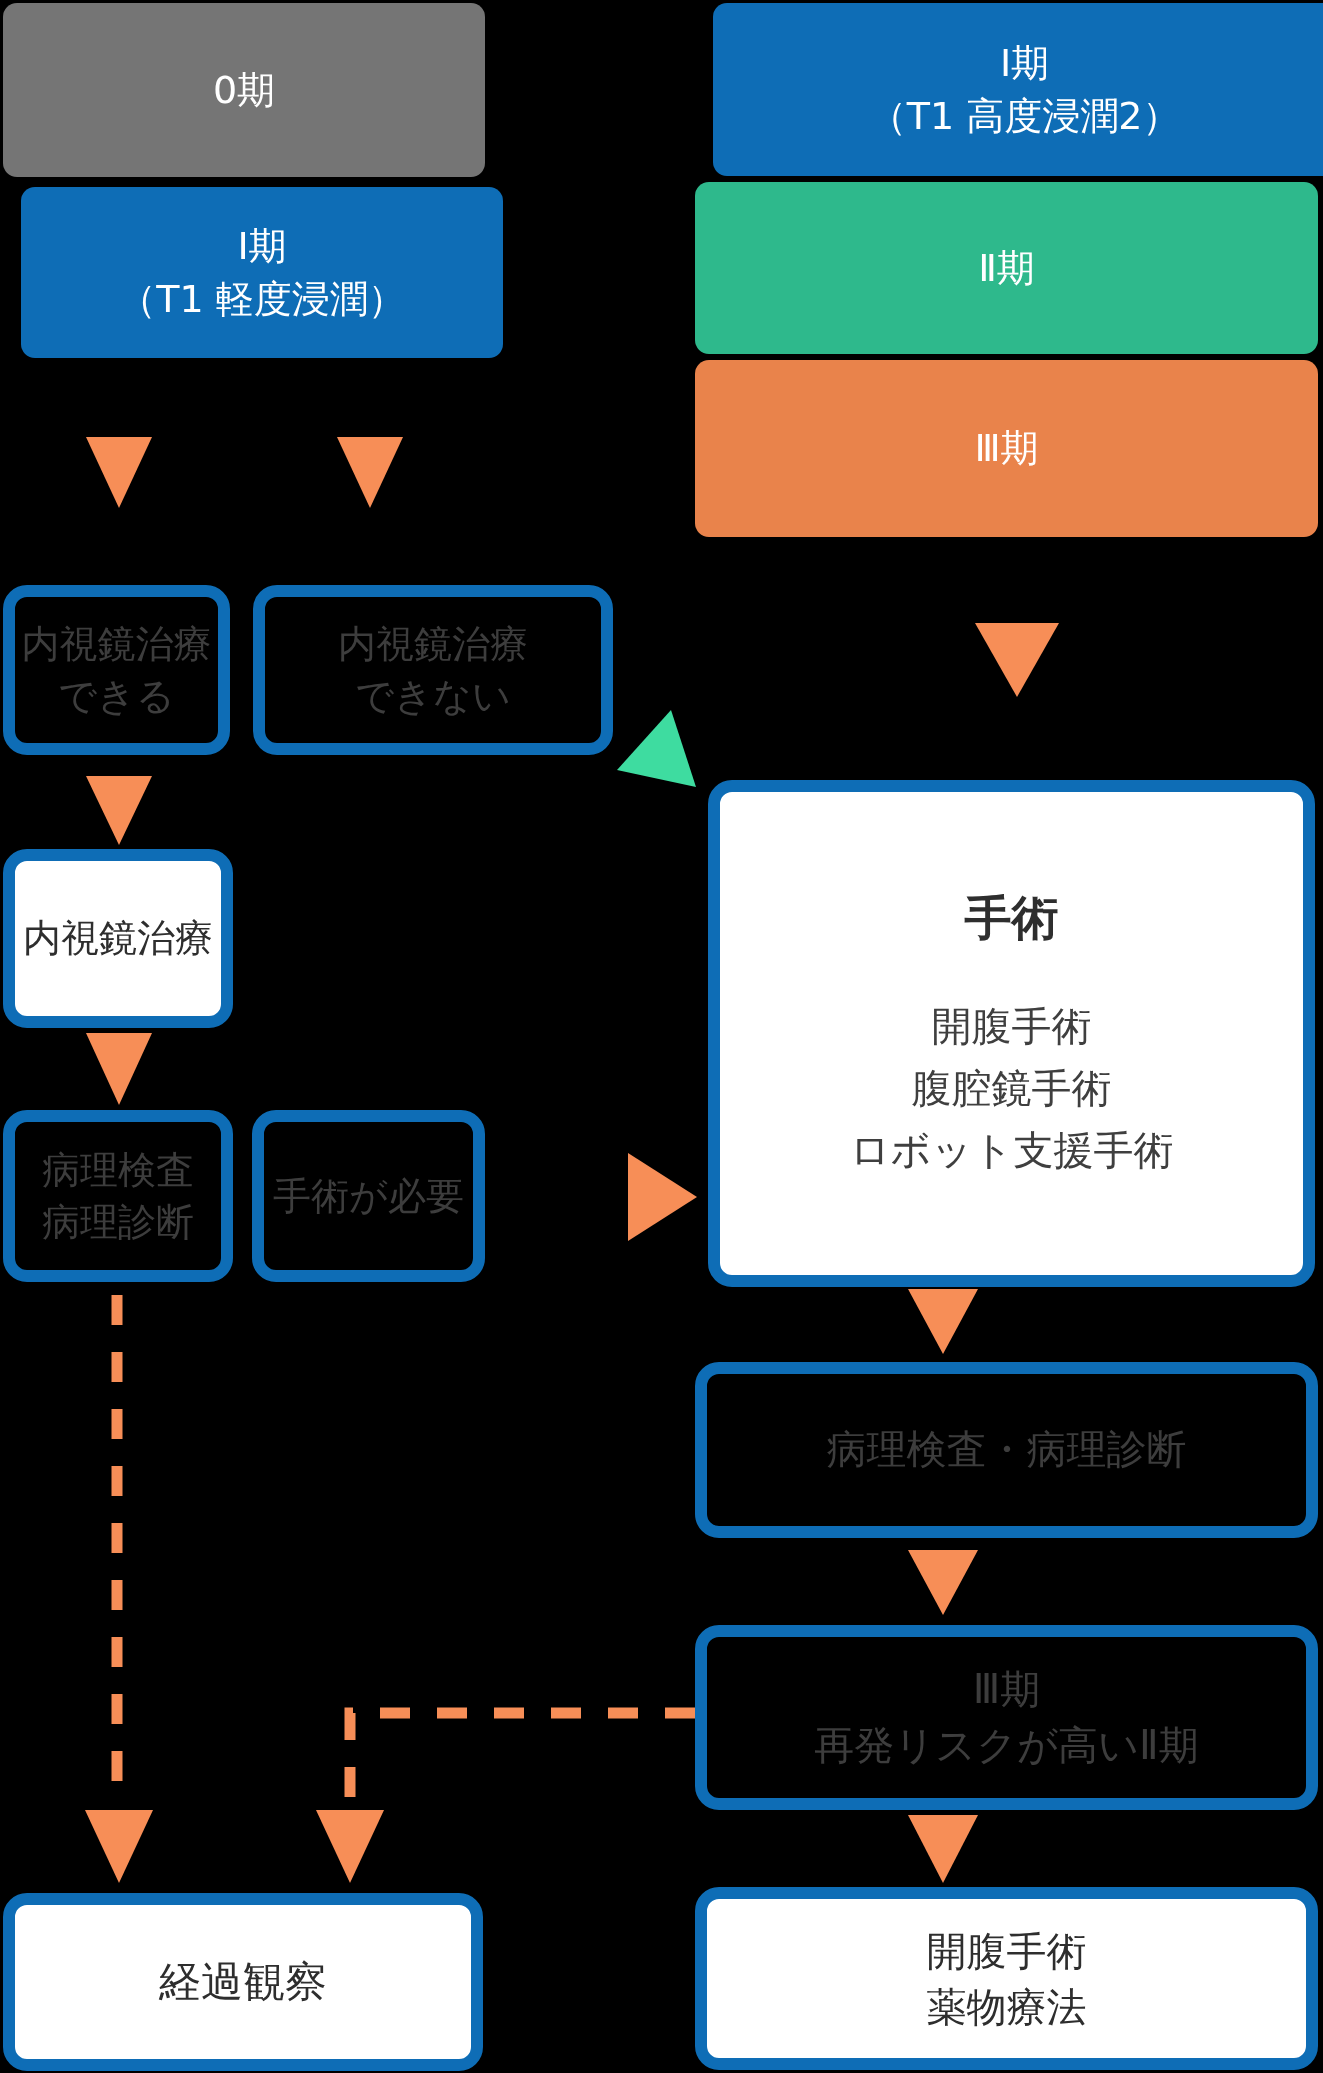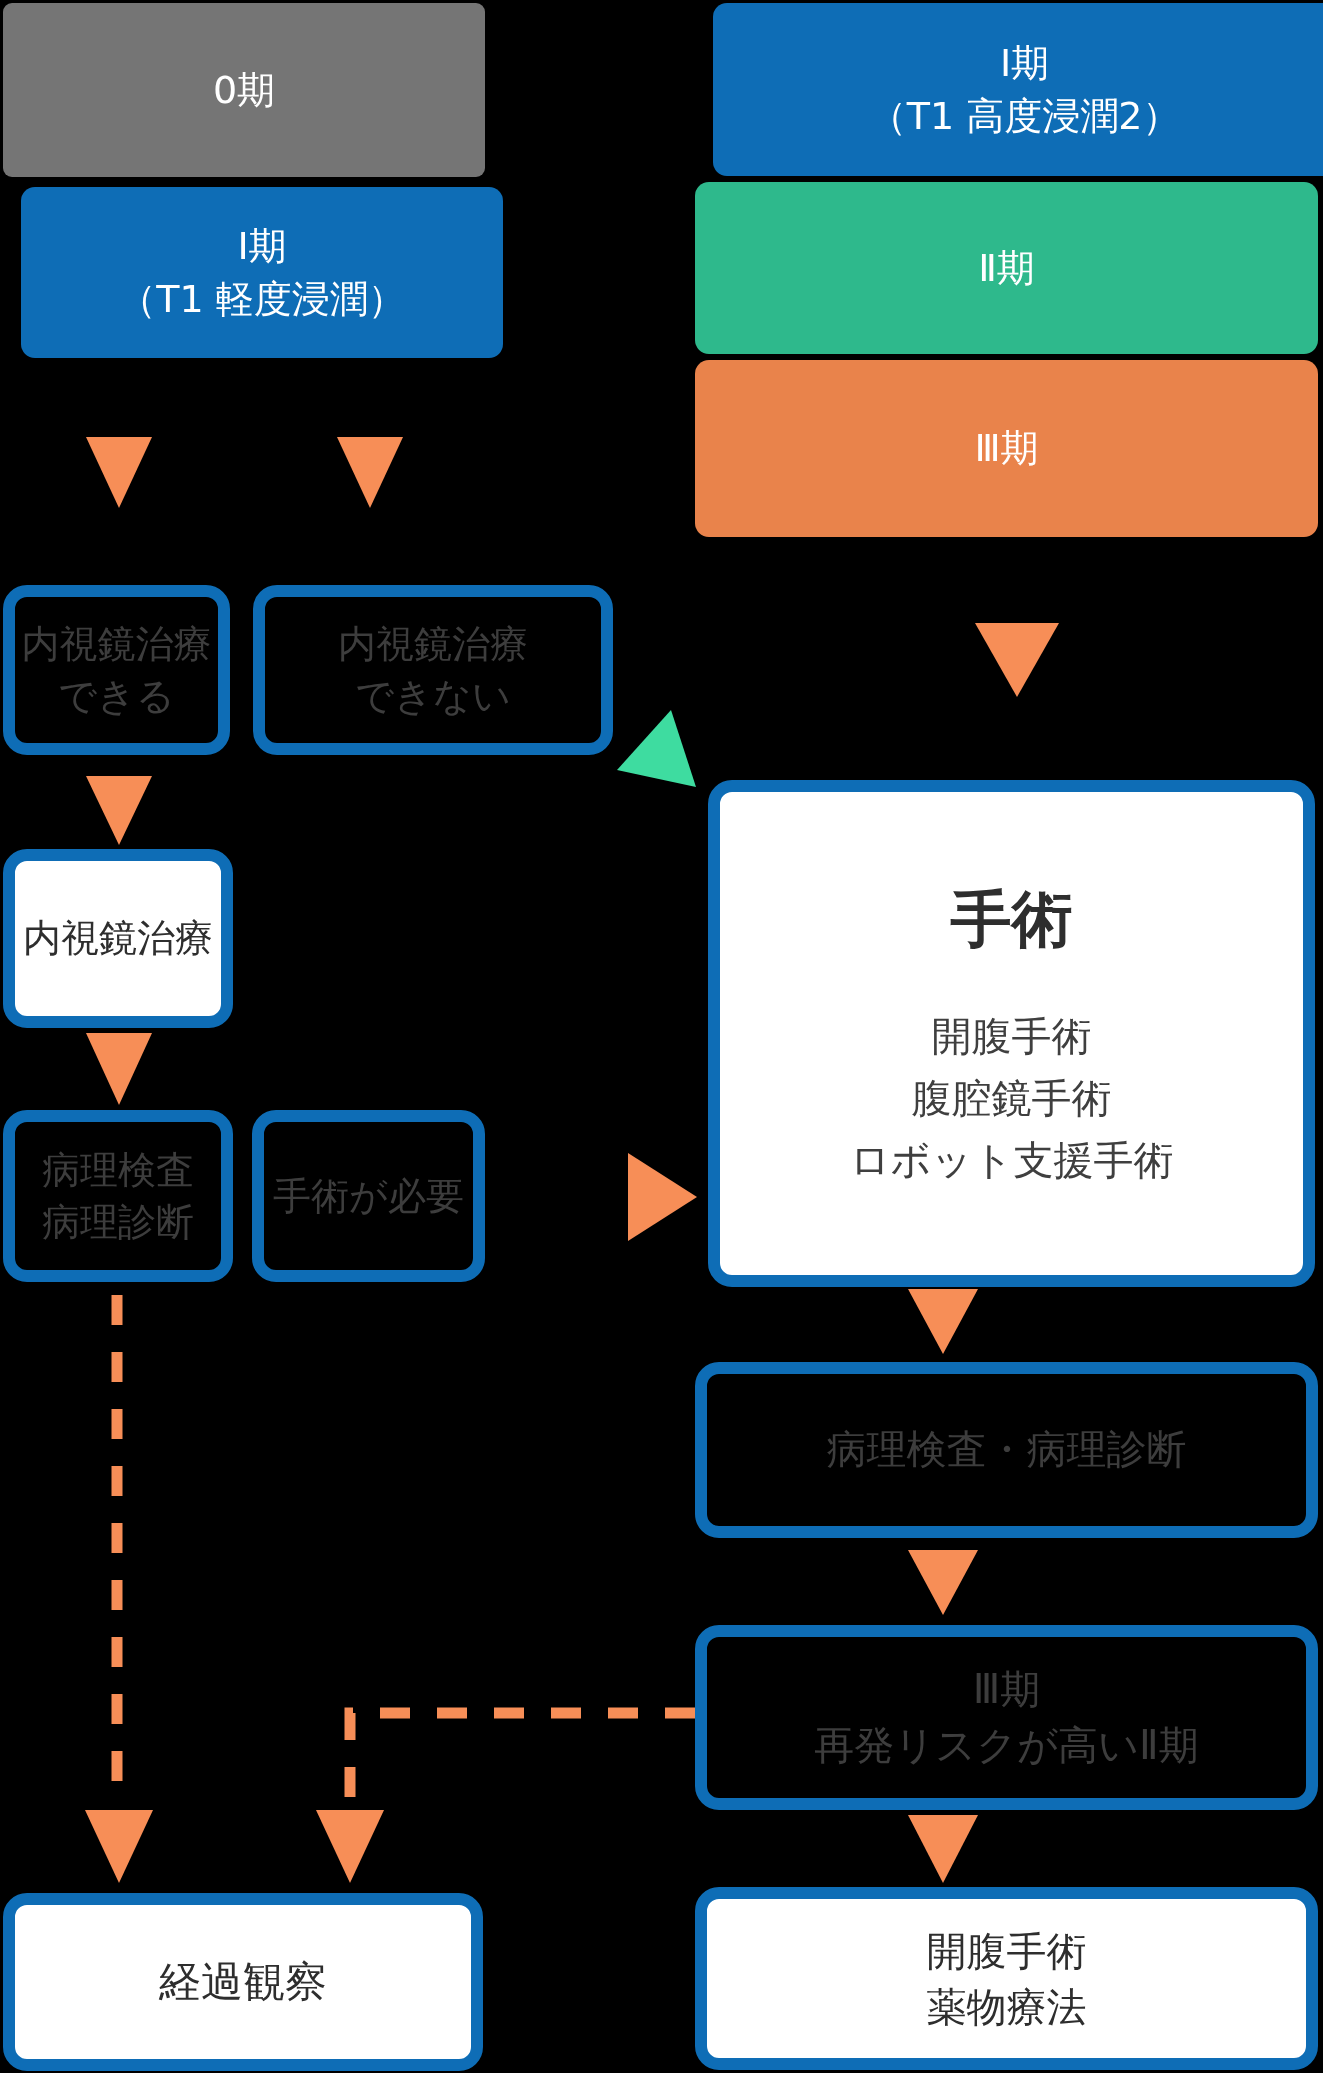--- a/index.html
+++ b/index.html
@@ -14,42 +14,42 @@
     position:absolute;
     display:flex;flex-direction:column;
     align-items:center;justify-content:center;
     text-align:center;box-sizing:border-box;
   }
   .stage{
     border-radius:14px;
     color:var(--light_text,#fff);
     font-size:38px;line-height:1.38;
   }
-  .stage.gray{background:var(--box_gray);border-radius:9px;}
+  .stage.gray{background:var(--box_gray);}
   .stage.blue{background:var(--box_blue);margin-left:18px;}
   .stage.green{background:var(--box_green);}
   .stage.orange{background:var(--box_orange);}
   .outline{
     border:12px solid var(--border_blue);
     border-radius:24px;
     background:transparent;
     color:var(--dark_text,#3d3d3d);
     font-size:38px;line-height:1.38;
   }
   .white{
     border:12px solid var(--border_blue);
     border-radius:24px;
     background:var(--white_bg,#fff);
     color:var(--ink_text,#2e2e2e);
     font-size:40px;line-height:1.4;
   }
   .tri{position:absolute;width:0;height:0;border-style:solid;}
   .tri.down{border-color:var(--arrow_orange) transparent transparent transparent;}
   .tri.right{border-color:transparent transparent transparent var(--arrow_orange);}
-  .surgery-title{font-size:61px;font-weight:bold;color:var(--ink_text,#2e2e2e);margin-bottom:43px;}
+  .surgery-title{font-size:47px;font-weight:bold;color:var(--ink_text,#2e2e2e);margin-bottom:43px;font-family:Liberation Serif, serif;}
   .surgery-opts{font-size:40px;color:var(--dark_text2,#3f3f3f);line-height:1.55;}
   #overlay{position:absolute;left:0;top:0;width:1323px;height:2073px;}
   .dash{fill:none;stroke:var(--arrow_orange,#f78e57);stroke-width:11;stroke-dasharray:30 27;}
 </style>
 </head>
 <body>
 
 <div id="canvas" style="--background: #000000; --box_gray: #757575; --box_blue: #0e6db6; --box_green: #2eb98c; --box_orange: #e9834b; --border_blue: #0e6db6; --arrow_orange: #f78e57; --arrow_green: #3edca0; --dark_text: #3d3d3d; --dark_text2: #3f3f3f; --ink_text: #2e2e2e; --light_text: #ffffff; --white_bg: #ffffff;">
 
   <div class="box stage gray" style="left:3px;top:3px;width:482px;height:174px">

